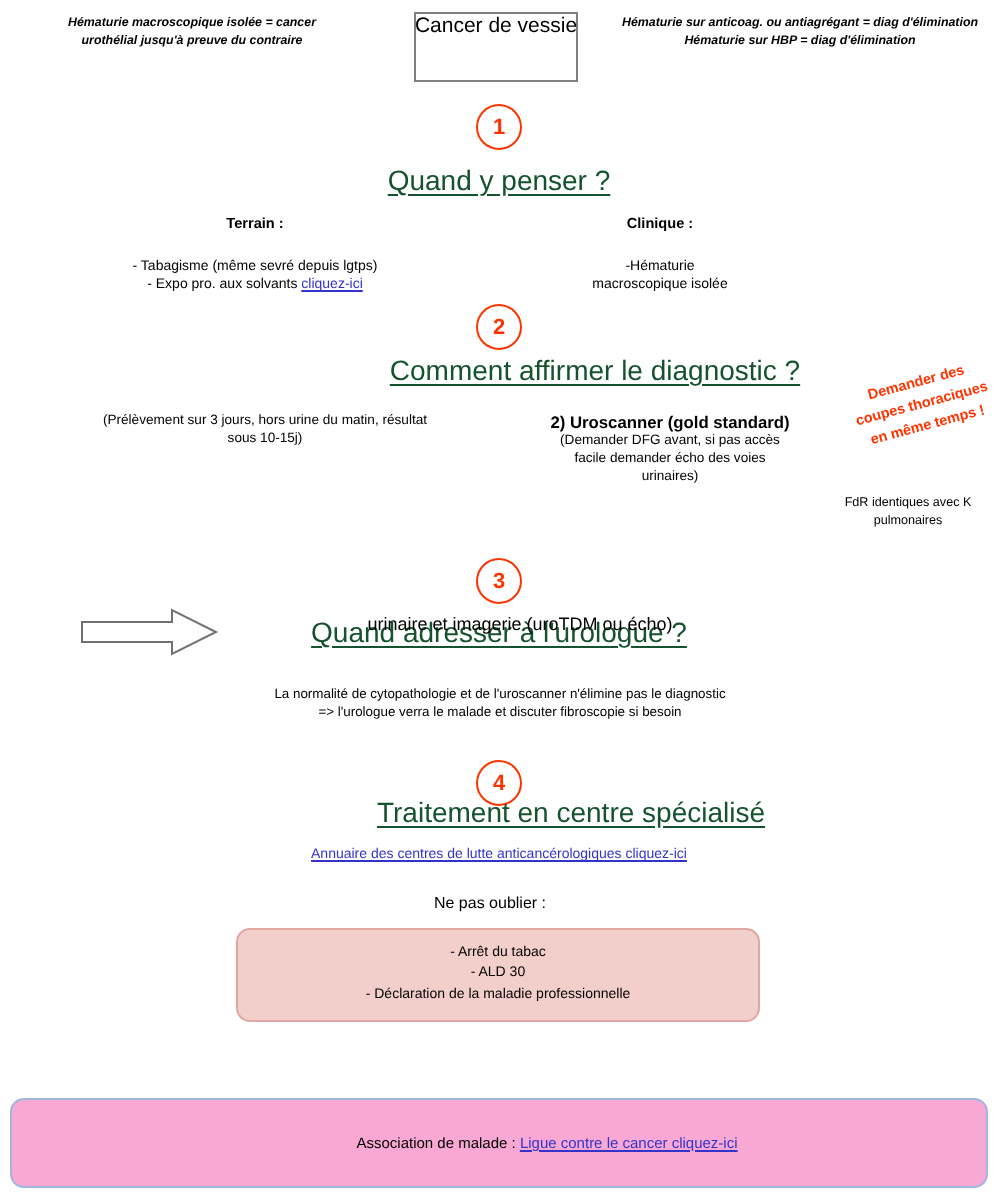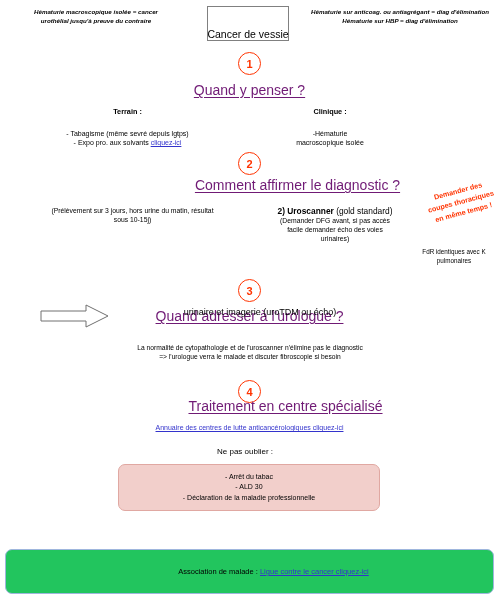--- a/index.html
+++ b/index.html
@@ -32,21 +32,21 @@
 
   
   #title-box {
     left: 207px;
     top: 6px;
     width: 80px;
     height: 33px;
     border: 1px solid #808080;
     background: #ffffff;
     display: flex;
-    align-items: flex-end;
+    align-items: flex-start;
     justify-content: center;
   }
   #title-box .title-text {
     font-size: 10.5px;
     color: #000;
     white-space: nowrap;
   }
 
   
   .step-circle {
@@ -62,21 +62,21 @@
     font-weight: bold;
     color: #ff3300;
     left: 238px;
   }
 
   
   .section-heading {
     width: 499px;
     left: 0;
     text-align: center;
-    color: #701a75;
+    color: #14532d;
     font-size: 14px;
     font-weight: normal;
     text-decoration: underline;
     text-underline-offset: 2px;
   }
 
   
   .col-title {
     font-weight: bold;
     font-size: 7.3px;
@@ -98,21 +98,21 @@
   .exam-title {
     font-weight: bold;
     font-size: 8.4px;
     text-align: center;
   }
   .exam-sub {
     font-size: 6.8px;
     line-height: 1.35;
     text-align: center;
   }
-  .exam-title .normal { font-weight: normal; font-size: 8.4px; }
+  .exam-title .normal { font-weight: bold; font-size: 8.4px; }
 
   
   #ct-callout {
     left: 424px;
     top: 186px;
     width: 74px;
     color: #ff3300;
     font-weight: bold;
     font-size: 7.2px;
     line-height: 1.5;
@@ -184,21 +184,21 @@
     line-height: 1.5;
     text-align: center;
   }
 
   #blue-box {
     left: 5px;
     top: 549px;
     width: 489px;
     height: 45px;
     box-sizing: border-box;
-    background: #22c55e;
+    background: #f9a8d4;
     border: 1px solid #9fb6dd;
     border-radius: 7px;
     display: flex;
     align-items: center;
     justify-content: center;
     padding-left: 48px;
   }
   #blue-box .blue-text { font-size: 7.5px; }
 </style>
 </head>

